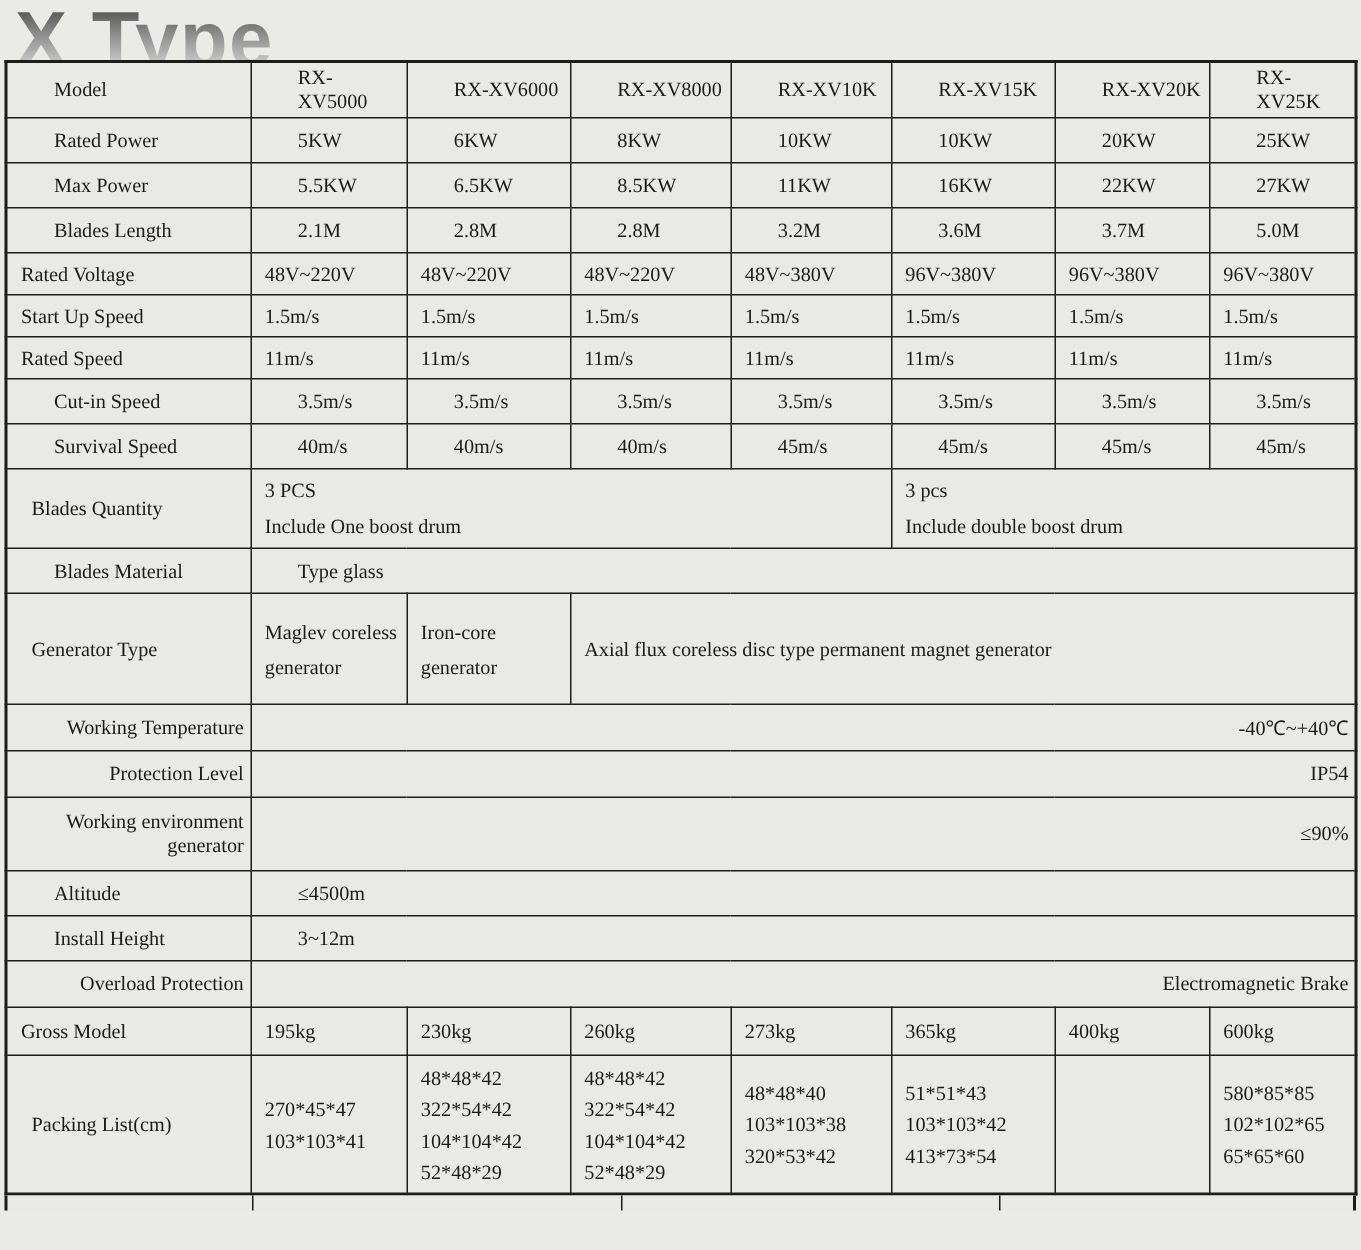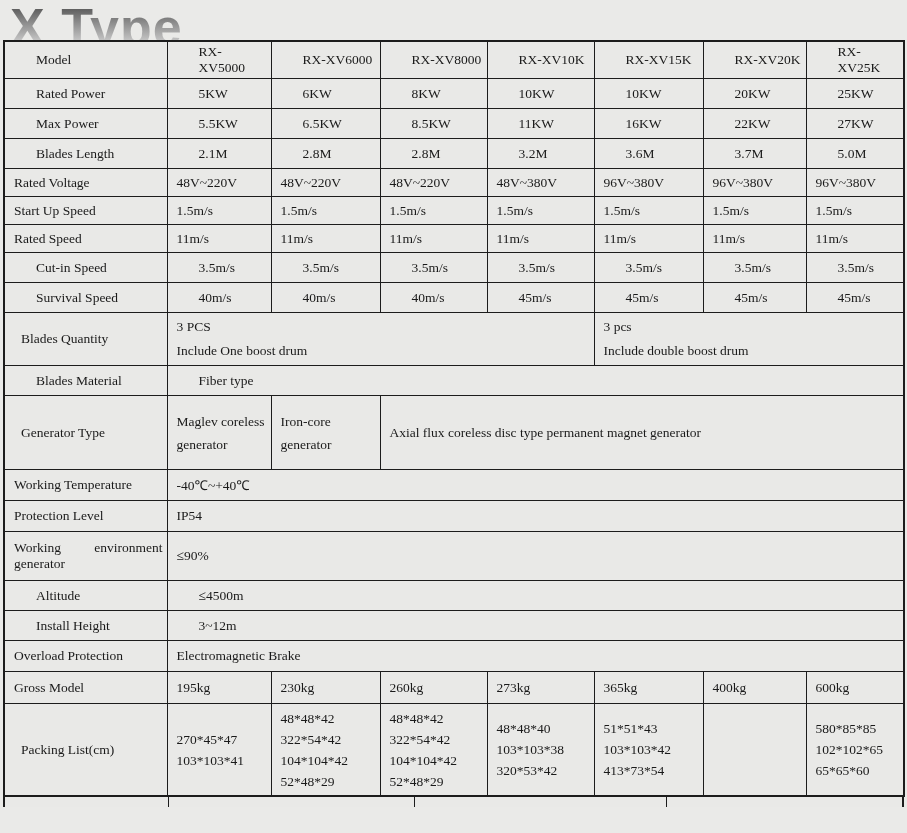--- a/index.html
+++ b/index.html
@@ -40,22 +40,22 @@
     vertical-align:middle;
     white-space:pre-line;
     overflow:hidden;
   }
   td.lbl{padding-left:8px;}
   td.justify{text-align:justify;}
   tr.h30 td{height:25px;padding-left:31px;}
   tr.h28 td{height:23px;}
   tr.h51 td{height:46px;line-height:24px;}
   tr.h74 td{height:69px;line-height:23px;}
-  tr.h31 td{height:26px;}
-  tr.h49 td{height:44px;}
+  tr.h31 td{height:26px;text-align:right;}
+  tr.h49 td{height:44px;text-align:right;}
   tr.h32 td{height:27px;}
   tr.h92 td{height:87px;line-height:21px;}
   tr.h51 td.lbl,tr.h74 td.lbl,tr.h92 td.lbl{line-height:normal;padding-left:16px;}
   .partial-row{
     width:901px;margin-left:3px;height:10px;
     background:#e9e9e7;
     border-left:2px solid #1c1c1c;
     border-right:2px solid #1c1c1c;
     box-sizing:border-box;
     position:relative;
@@ -173,21 +173,21 @@
     </tr>
     <tr class="h51">
       <td class="lbl">Blades Quantity</td>
       <td colspan="4">3 PCS
 Include One boost drum</td>
       <td colspan="3">3 pcs
 Include double boost drum</td>
     </tr>
     <tr class="h30">
       <td class="lbl">Blades Material</td>
-      <td colspan="7">Fiber type</td>
+      <td colspan="7">Type glass</td>
     </tr>
     <tr class="h74">
       <td class="lbl">Generator Type</td>
       <td>Maglev coreless generator</td>
       <td>Iron-core generator</td>
       <td colspan="5">Axial flux coreless disc type permanent magnet generator</td>
     </tr>
     <tr class="h31">
       <td class="lbl">Working Temperature</td>
       <td colspan="7">-40℃~+40℃</td>

